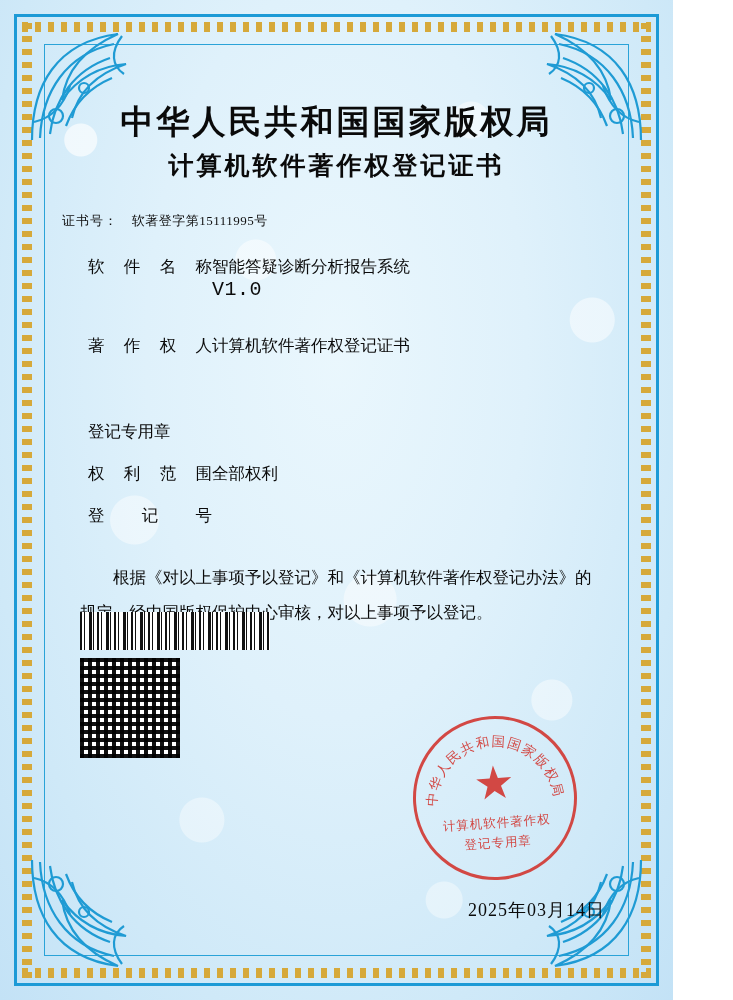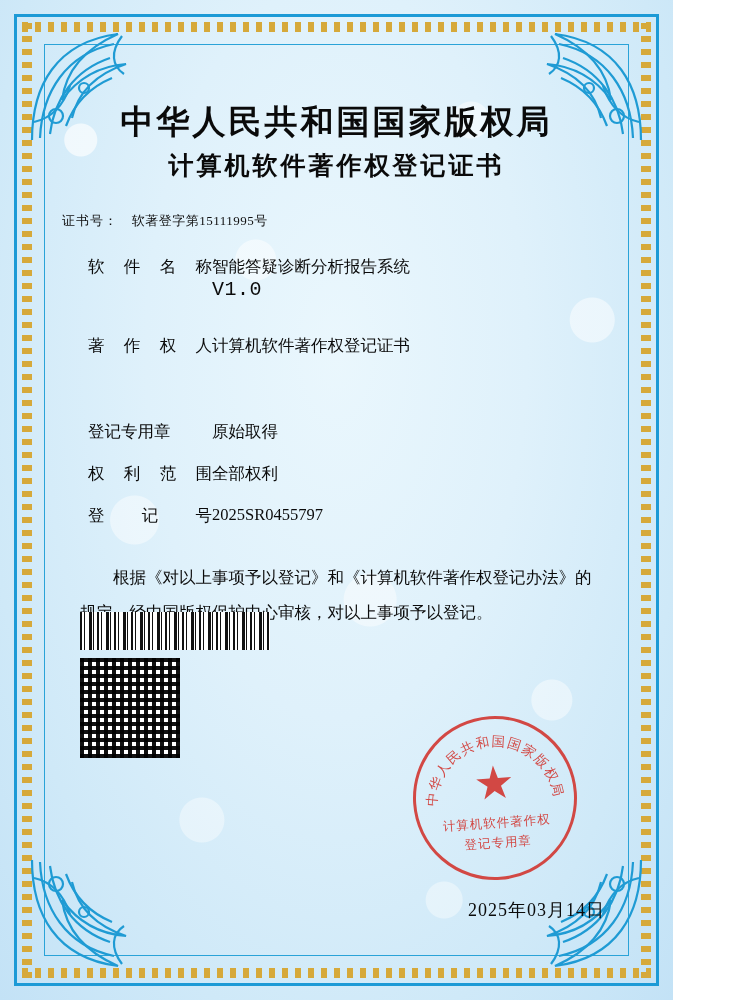--- a/index.html
+++ b/index.html
@@ -337,40 +337,38 @@
         </div>
         <div class="field-value">计算机软件著作权登记证书</div>
       </div>
 
       <div class="gap-lg"></div>
 
       <div class="field-row spaced">
         <div class="field-label">
           <span>登记专用章</span>
         </div>
-        <div class="field-value">原始取得</div>
       </div>
 
       <div class="field-row spaced">
         <div class="field-label">
           <span>权</span>
           <span>利</span>
           <span>范</span>
           <span>围</span>
         </div>
         <div class="field-value">全部权利</div>
       </div>
 
       <div class="field-row spaced">
         <div class="field-label">
           <span>登</span>
           <span>记</span>
           <span>号</span>
         </div>
-        <div class="field-value">2025SR0455797</div>
       </div>
 
     </div>
 
     <div class="statement">
       <p class="indent">根据《对以上事项予以登记》和《计算机软件著作权登记办法》的</p>
       <p>规定，经中国版权保护中心审核，对以上事项予以登记。</p>
     </div>
 
   </div>

